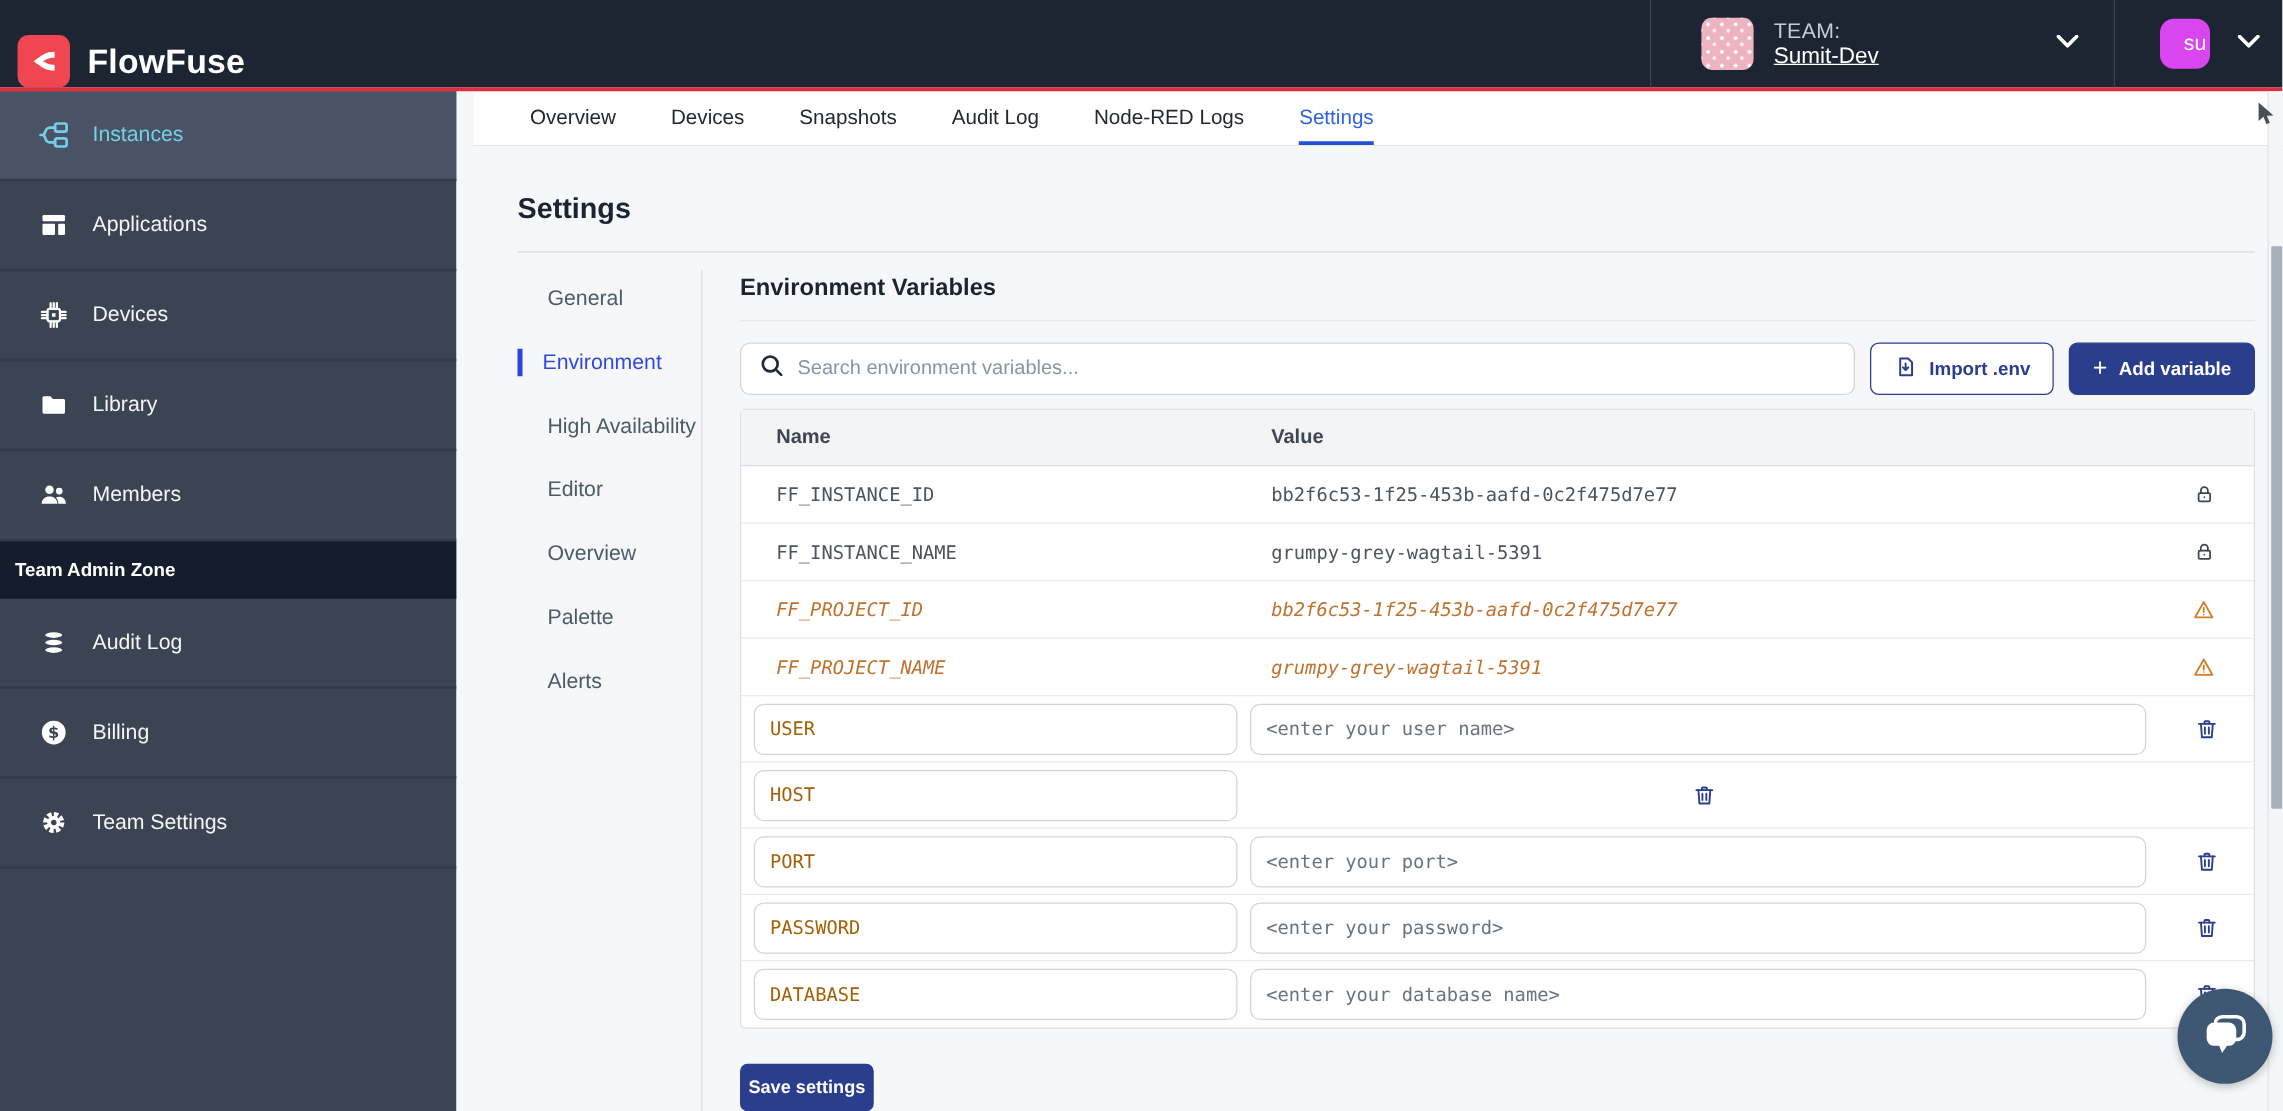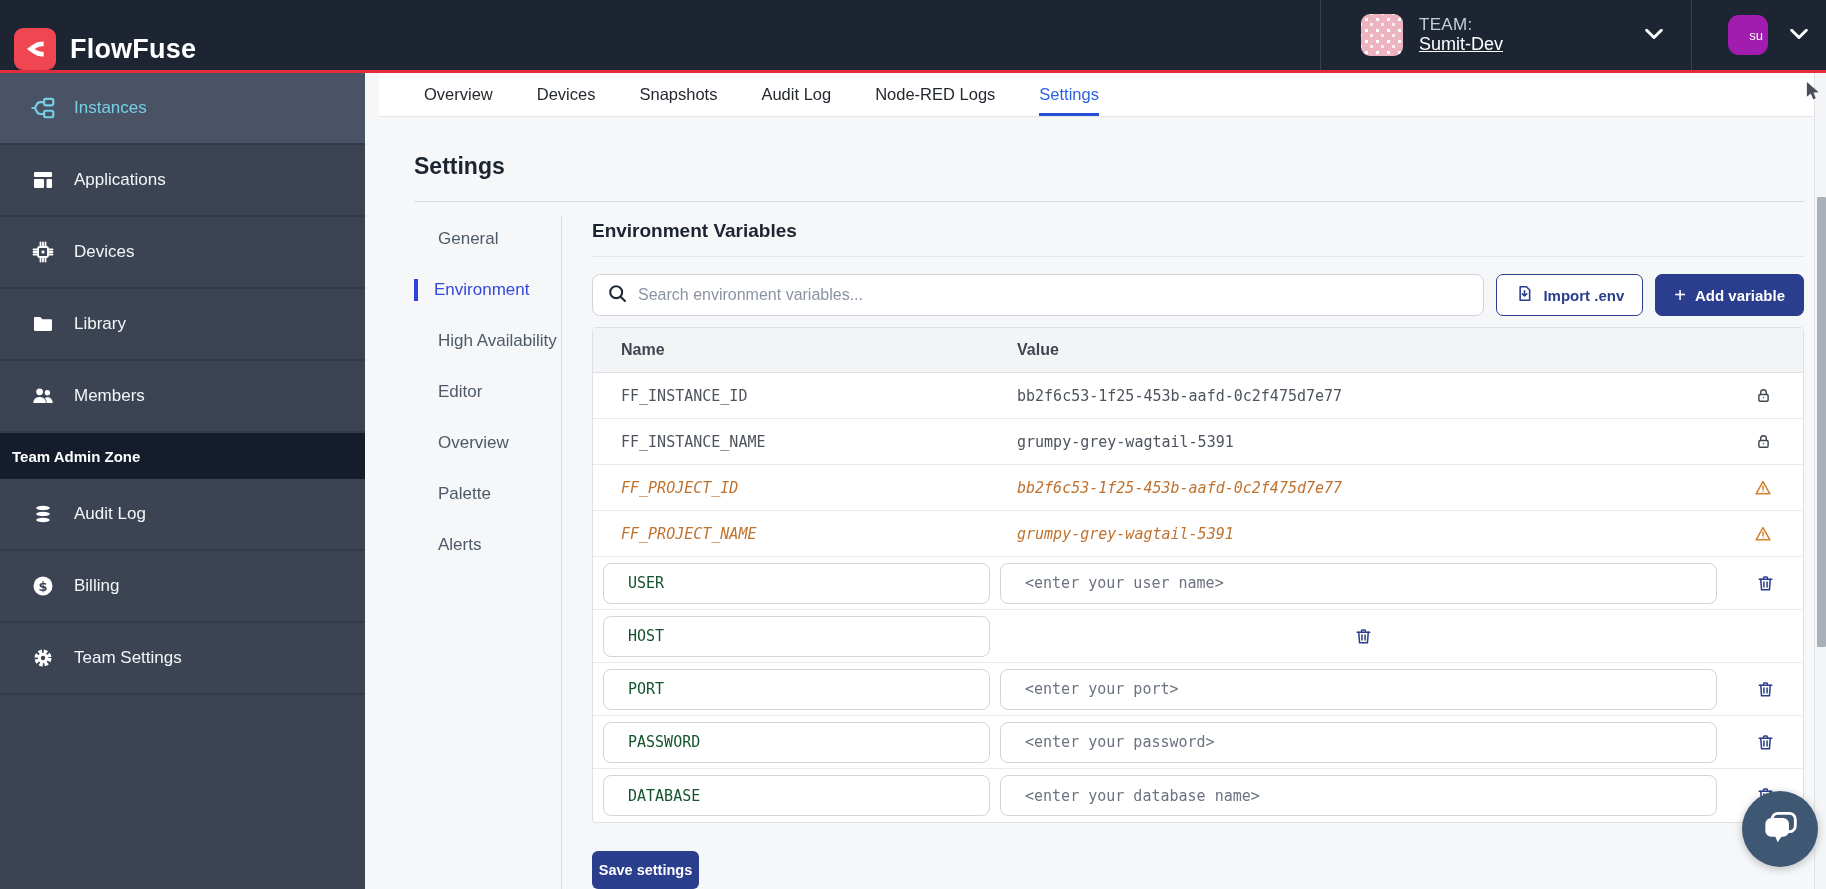--- a/index.html
+++ b/index.html
@@ -16,21 +16,21 @@
   .h-divider { width:1px; background:#39404f; height:100%; }
   .team-switcher { display:flex; align-items:center; gap:16px; padding:0 28px 0 40px; min-width:370px; cursor:pointer; }
   .team-avatar { width:42px; height:42px; border-radius:9px; background-color:#eeb3c1;
      background-image: radial-gradient(#ffffff 20%, transparent 21%), radial-gradient(rgba(255,255,255,.75) 20%, transparent 21%);
      background-size:11px 11px; background-position:0 0, 5px 5px; }
   .team-meta { display:flex; flex-direction:column; line-height:1.15; }
   .team-label { color:#c6ccd6; font-size:17px; letter-spacing:.3px; }
   .team-name { color:#ffffff; font-size:18px;text-decoration:underline; }
   .team-chevron { margin-left:auto; }
   .user-menu { display:flex; align-items:center; gap:22px; padding:0 18px 0 36px; cursor:pointer; }
-  .user-avatar { width:40px; height:40px; border-radius:11px; background:#a21caf; color:#fff; font-size:13px; display:flex; align-items:center; justify-content:center;padding-left:16px; }
+  .user-avatar { width:40px; height:40px; border-radius:11px; background:#d946ef; color:#fff; font-size:17px; display:flex; align-items:center; justify-content:center;padding-left:16px; }
   .accent-line { position:absolute; left:0; top:70px; width:1826px; height:3px; background:#e22d3e; z-index:21; }
 
   
   .sidebar { position:absolute; left:0; top:73px; width:365px; height:816px; background:#3c4454; z-index:10; }
   .side-item { height:72px; display:flex; align-items:center; padding-left:30px; border-bottom:2px solid #333b4a; color:#f4f5f6; cursor:pointer; }
   .side-item .s-icon { width:26px; height:26px; display:flex; align-items:center; justify-content:center; color:#ffffff; }
   .side-item .s-label { margin-left:18px; font-size:17px; }
   .side-item.active { background:#4a5366; color:#76cfe4; }
   .side-item.active .s-icon { color:#76cfe4; }
   .side-section { height:46px; background:#151c2b; display:flex; align-items:center; padding-left:12px; color:#ffffff; font-size:15px; font-weight:bold; }
@@ -63,21 +63,21 @@
   
   .env-table { margin-top:11px; background:#ffffff; border:1px solid #dcdfe4; border-radius:4px; }
   .t-head { display:grid; grid-template-columns:396px 1fr 80px; height:45px; background:#f3f4f6; border-bottom:1px solid #dcdfe4; align-items:center; }
   .t-head .th { font-size:16px; font-weight:bold; color:#3f4650; padding-left:28px; }
   .t-row { display:grid; grid-template-columns:396px 1fr 80px; height:46px; align-items:center; border-bottom:1px solid #e8eaec; }
   .t-row .cell { font-size:15px; color:#4e545e; padding-left:28px; }
   .t-row .icon-cell { display:flex; justify-content:center; }
   .t-row.deprecated .cell { color:#bf722e; font-style:italic; }
   .t-edit-row { display:grid; grid-template-columns:407px 1fr 76px; height:53px; align-items:center; border-bottom:1px solid #e8eaec; }
   .t-edit-row:last-of-type { border-bottom:none; }
-  .t-edit-row input { height:41px; border:1px solid #d1d5db; border-radius:8px; font-family:"DejaVu Sans Mono", monospace; font-size:15px; color:#14532d; padding:0 24px; outline:none; background:#fff; }
+  .t-edit-row input { height:41px; border:1px solid #d1d5db; border-radius:8px; font-family:"DejaVu Sans Mono", monospace; font-size:15px; color:#a16207; padding:0 12px; outline:none; background:#fff; }
   .t-edit-row input::placeholder { color:#6b7280; }
   .t-edit-row .name-input { margin:0 10px; }
   .t-edit-row .value-input { margin-right:10px; }
   .t-edit-row .icon-cell { display:flex; justify-content:center; cursor:pointer; }
 
   .save-btn { margin-top:28px; height:38px; width:107px; background:#2b3e8e; color:#fff; border:none; border-radius:6px; font-size:14.5px; font-weight:bold; font-family:"Liberation Sans", sans-serif; cursor:pointer; }
 
   
   .chat-bubble { position:absolute; left:1742px; top:791px; width:76px; height:76px; border-radius:50%; background:#3e5873; z-index:60; display:flex; align-items:center; justify-content:center; cursor:pointer; box-shadow:0 2px 8px rgba(0,0,0,.25); }
   .scrollbar { position:absolute; right:0; top:73px; width:12px; height:816px; background:#f4f5f7; border-left:1px solid #e2e4e8; z-index:30; }

